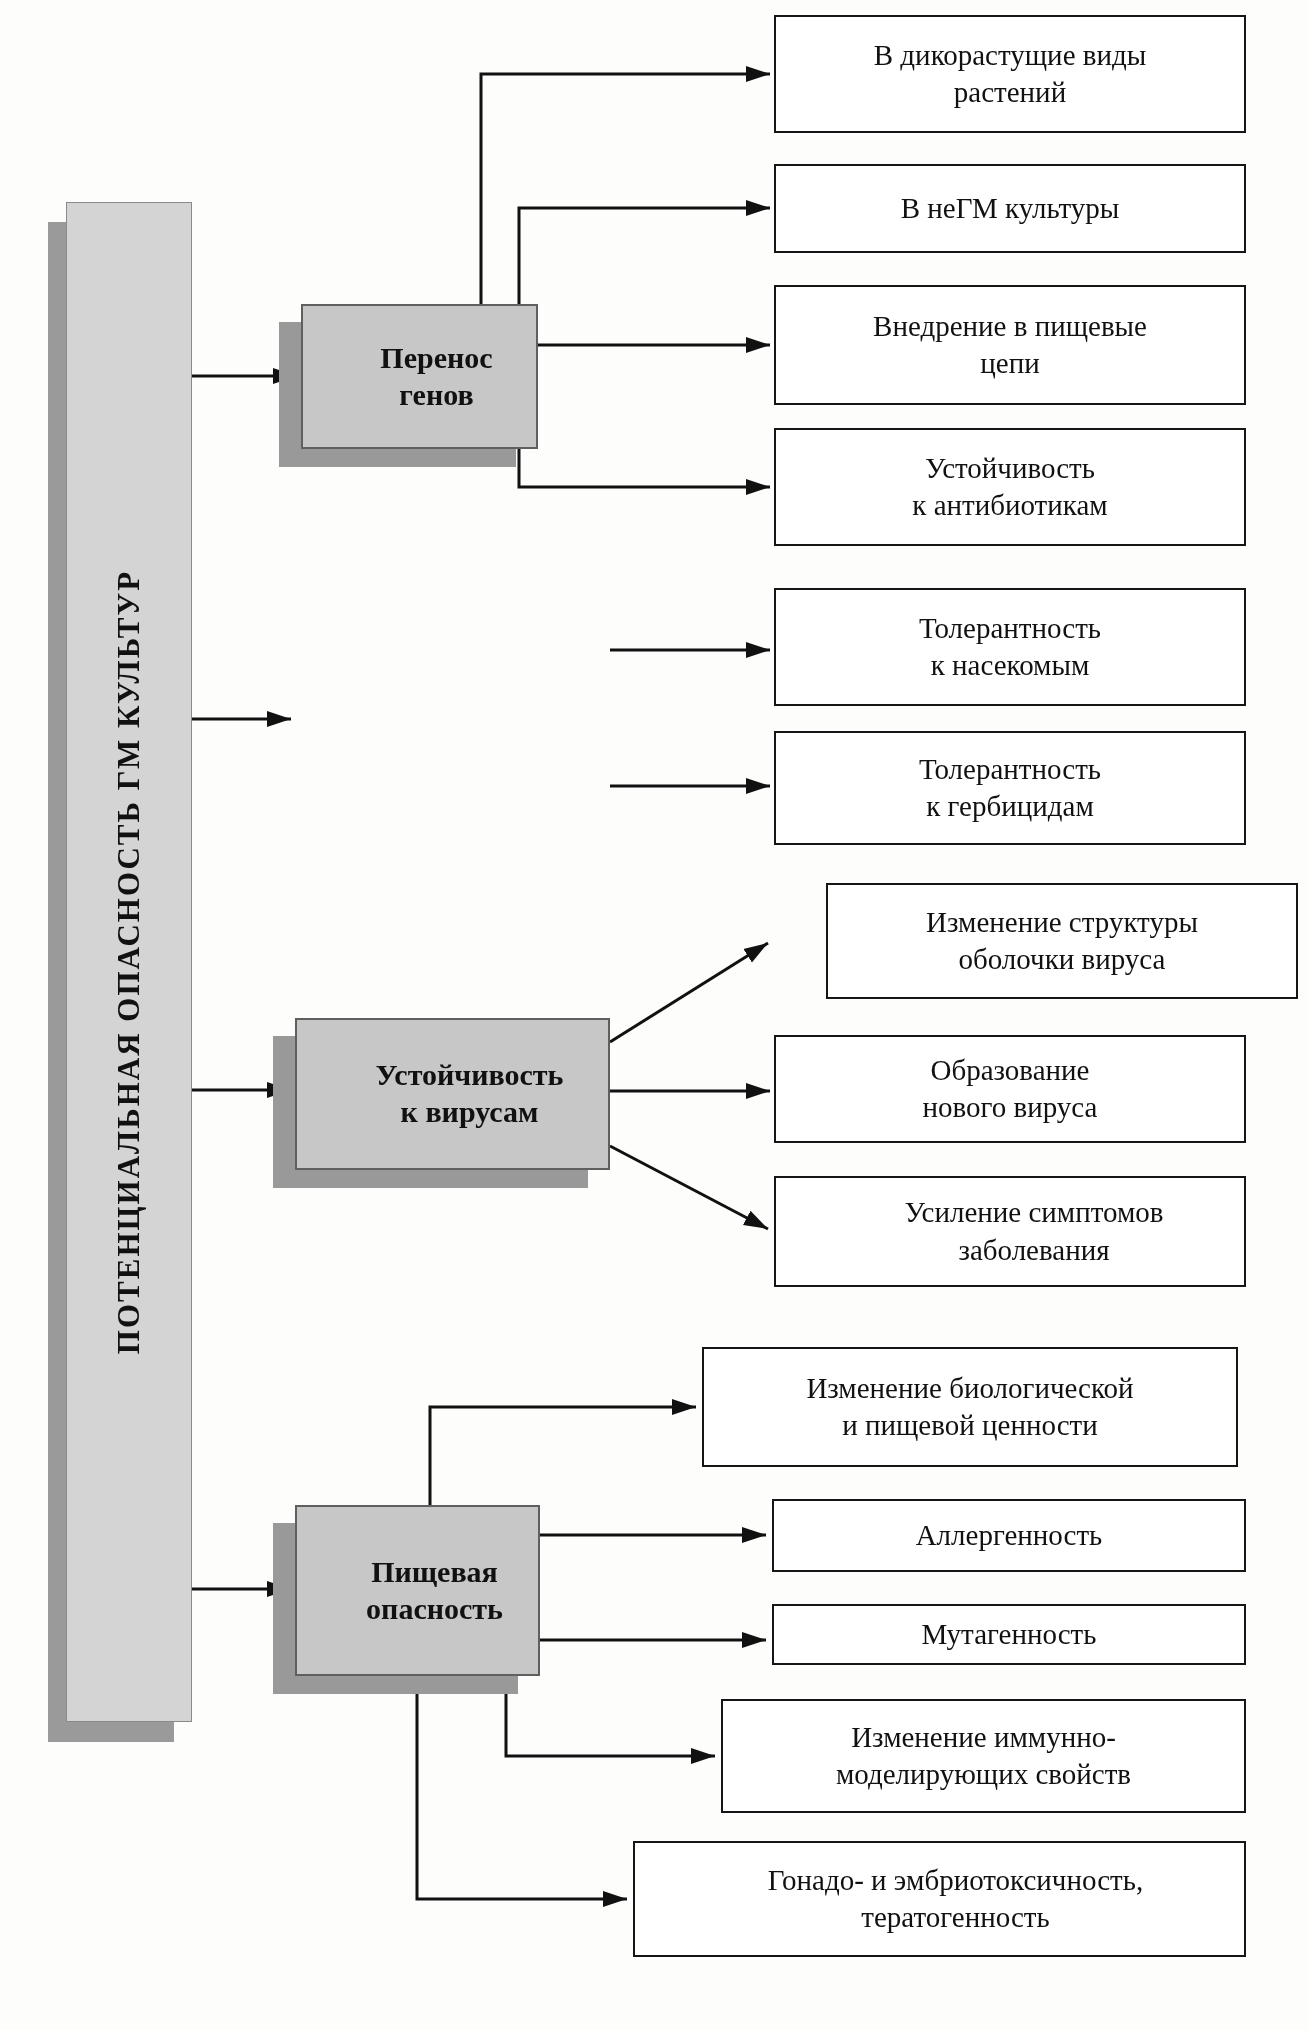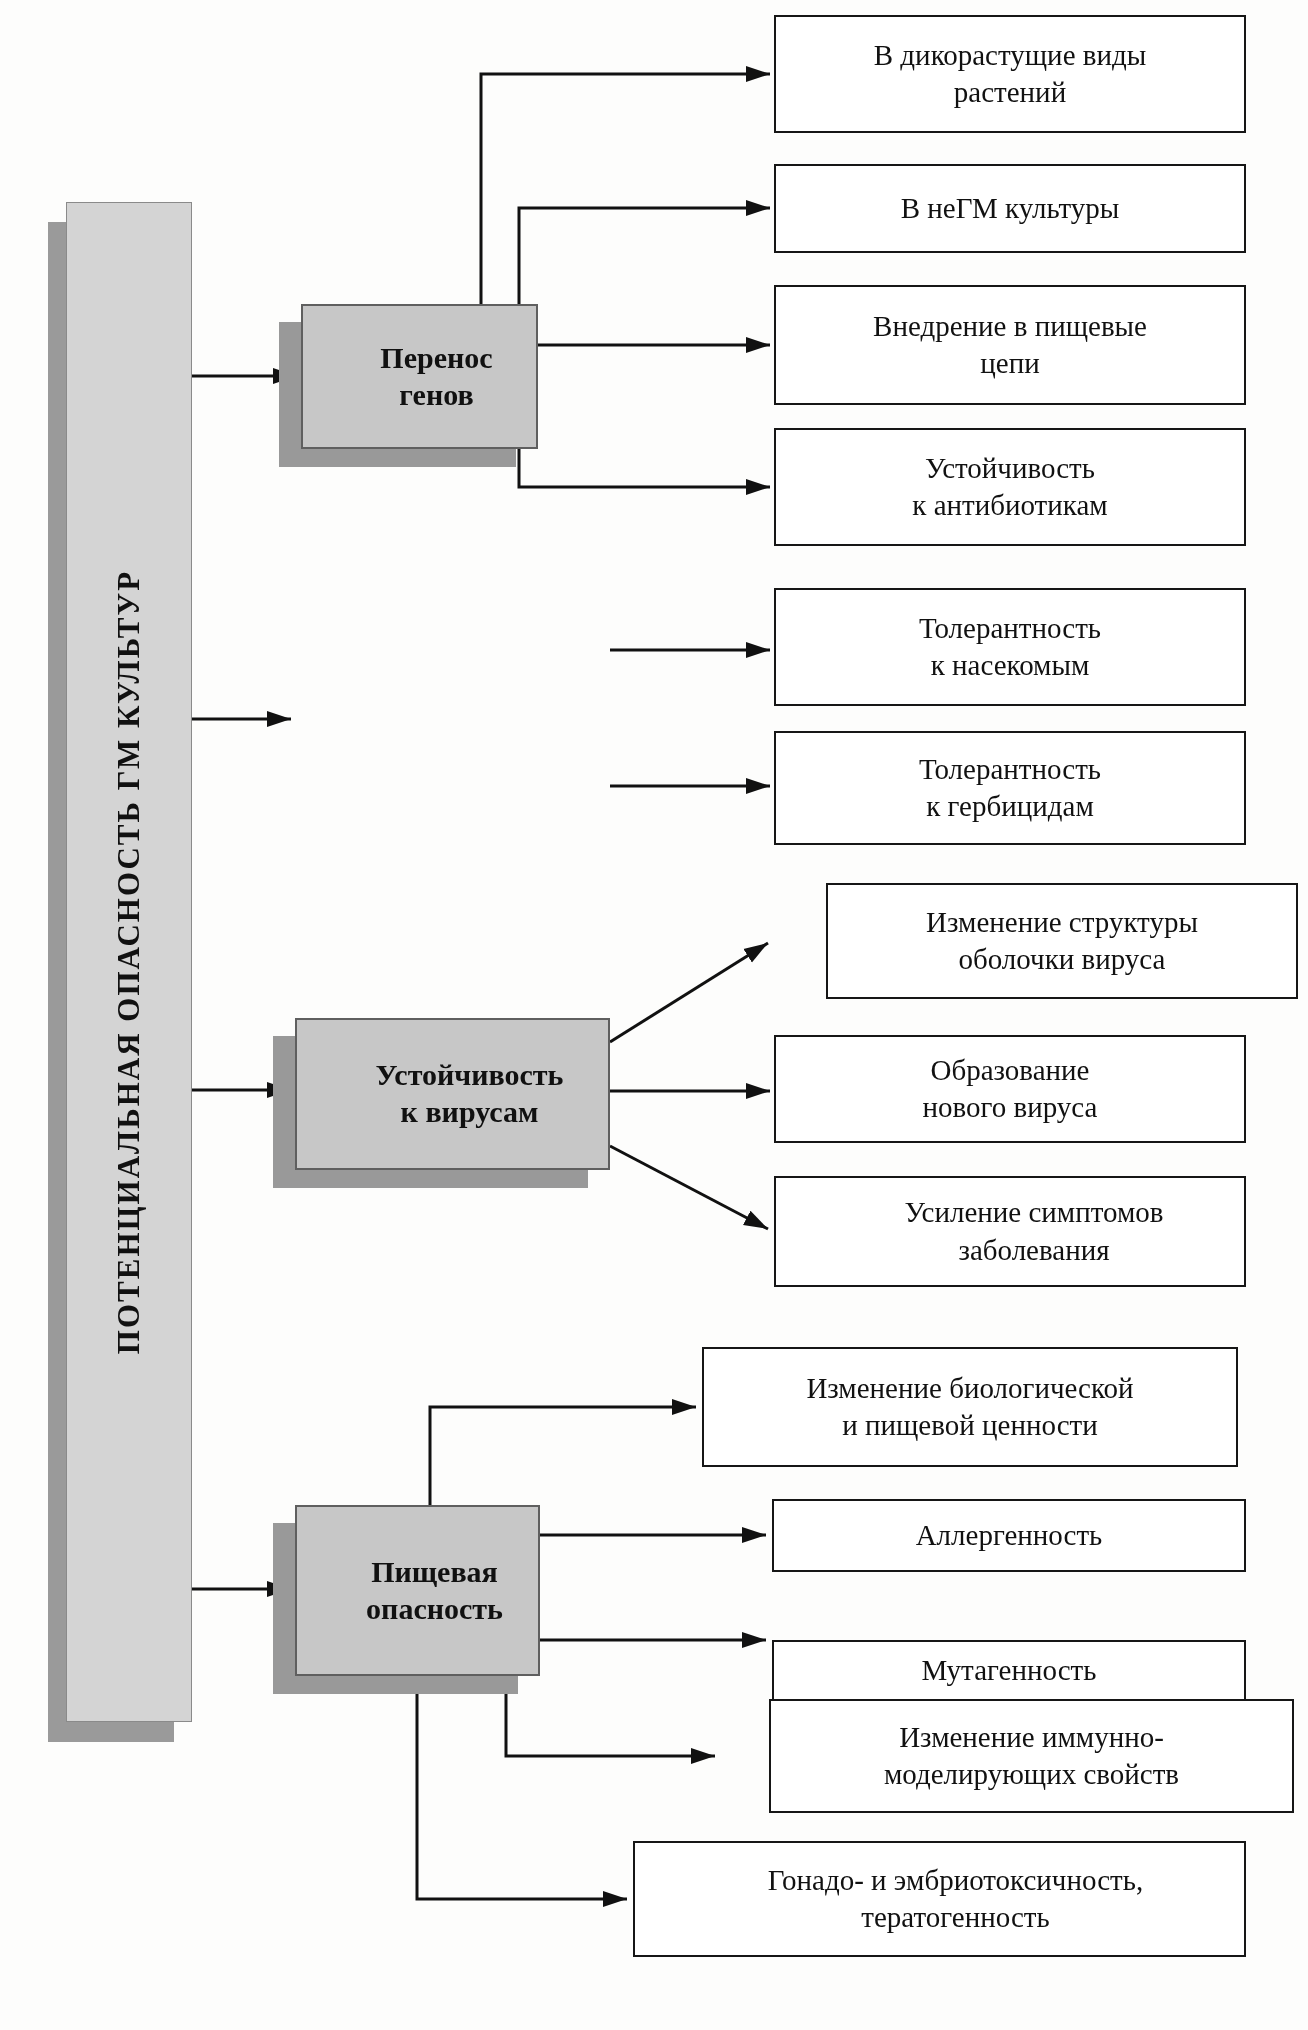--- a/index.html
+++ b/index.html
@@ -133,21 +133,21 @@
 нового вируса</div>
 
   <div class="out-box" style="left:774px;top:1176px;width:472px;height:111px;padding-left:48px;">Усиление симптомов
 заболевания</div>
 
   <div class="out-box" style="left:702px;top:1347px;width:536px;height:120px;">Изменение биологической
 и пищевой ценности</div>
 
   <div class="out-box" style="left:772px;top:1499px;width:474px;height:73px;">Аллергенность</div>
 
-  <div class="out-box" style="left:772px;top:1604px;width:474px;height:61px;margin-top:36px;">Мутагенность</div>
+  <div class="out-box" style="left:772px;top:1604px;width:474px;height:61px;">Мутагенность</div>
 
-  <div class="out-box" style="left:721px;top:1699px;width:525px;height:114px;margin-left:48px;">Изменение иммунно-
+  <div class="out-box" style="left:721px;top:1699px;width:525px;height:114px;">Изменение иммунно-
 моделирующих свойств</div>
 
   <div class="out-box" style="left:633px;top:1841px;width:613px;height:116px;padding-left:32px;">Гонадо- и эмбриотоксичность,
 тератогенность</div>
 
 </div>
 
 </body></html>

